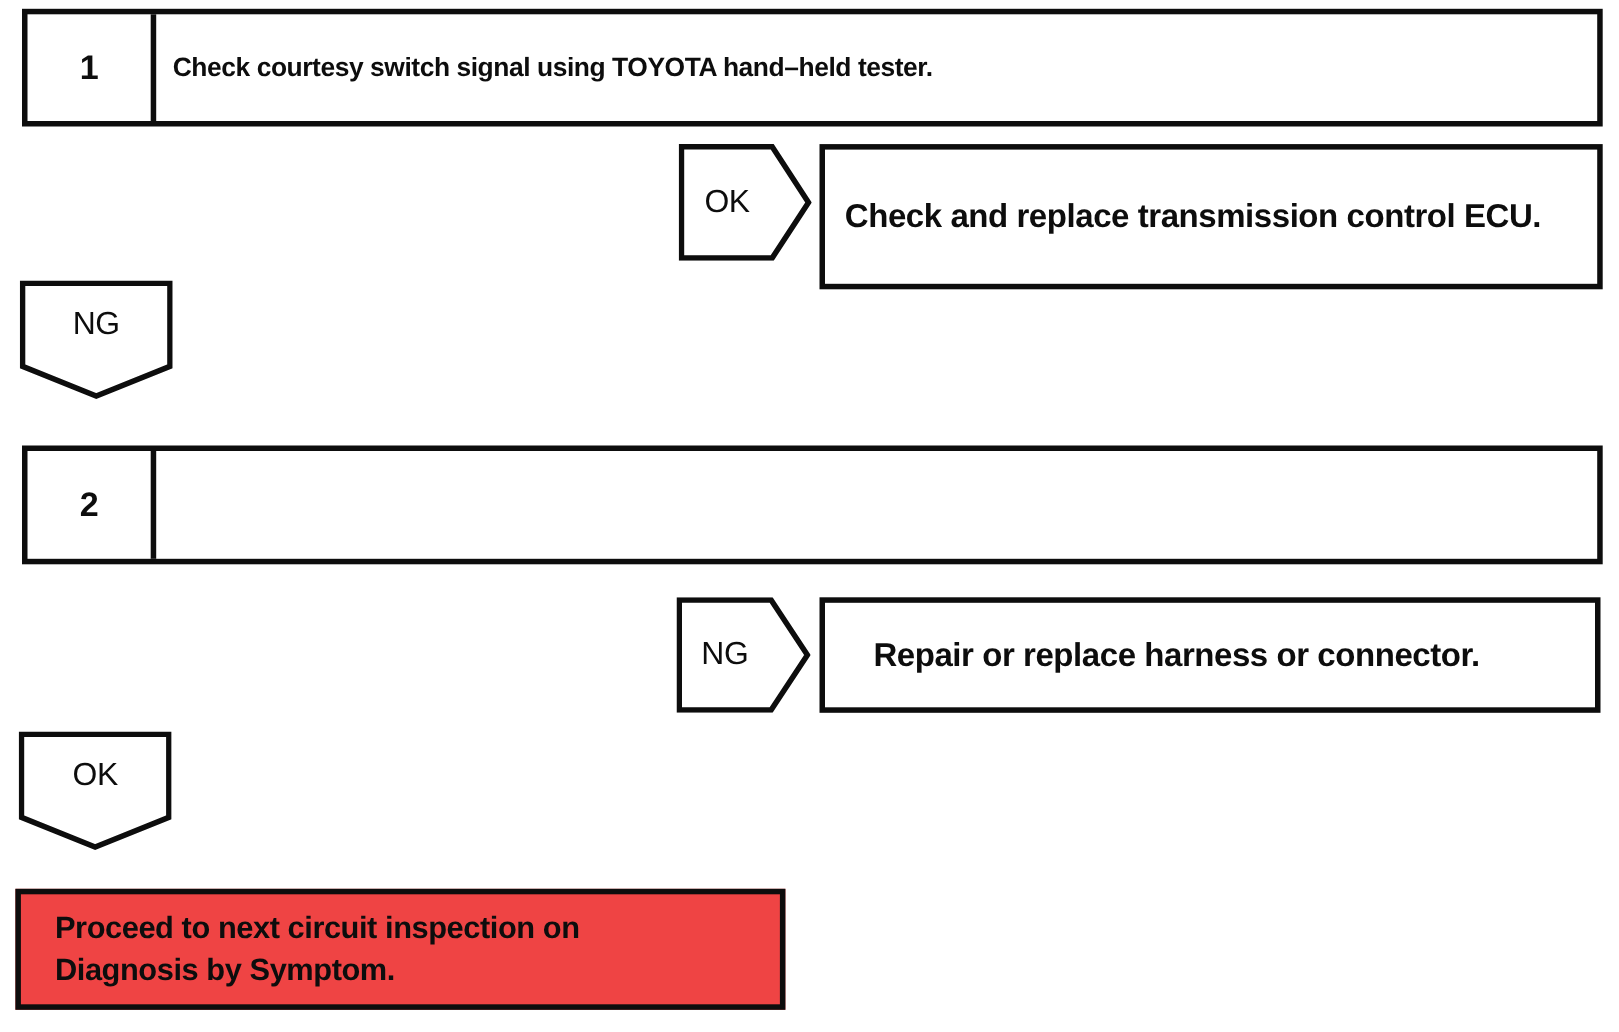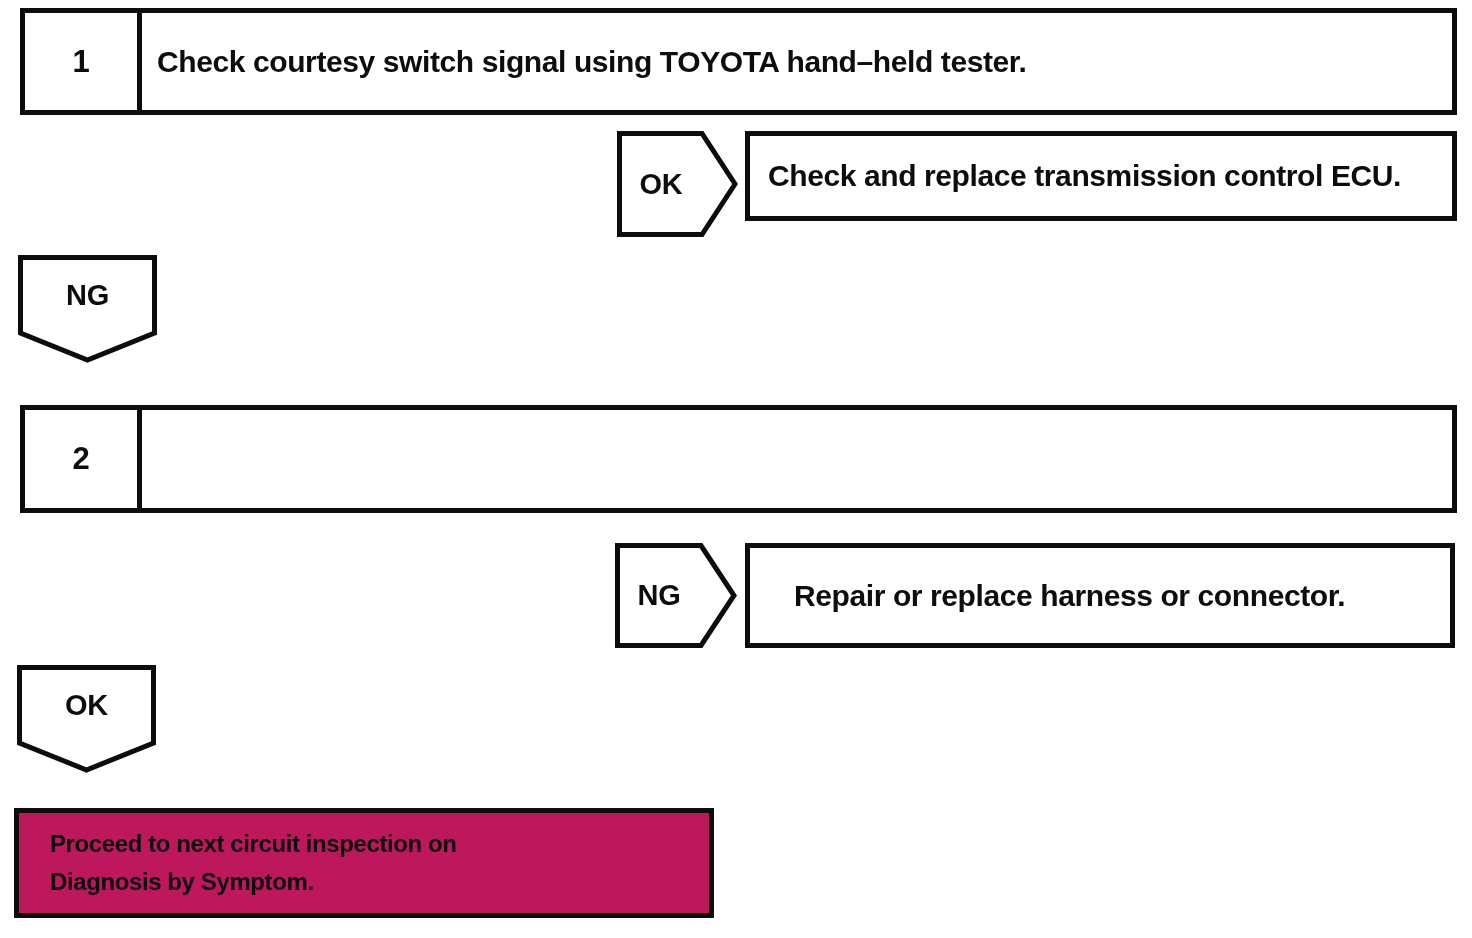--- a/index.html
+++ b/index.html
@@ -34,21 +34,21 @@
     justify-content: center;
     font-size: 31px;
     font-weight: bold;
     letter-spacing: -0.3px;
   }
   .step-text {
     flex: 1 1 auto;
     display: flex;
     align-items: center;
     padding: 0 20px 0 15px;
-    font-size: 30px;
+    font-size: 24px;
     font-weight: bold;
     line-height: 38px;
     letter-spacing: -0.4px;
     white-space: pre-line;
   }
 
   
   .action-box {
     border: 5px solid #0d0d0d;
     background: #ffffff;
@@ -56,41 +56,41 @@
     align-items: center;
     padding: 0 16px 0 18px;
     font-size: 30px;
     font-weight: bold;
     letter-spacing: -0.4px;
   }
 
   
   .terminal-box {
     border: 5px solid #0d0d0d;
-    background: #be185d;
+    background: #ef4444;
     display: flex;
     align-items: center;
     padding: 0 20px 0 31px;
-    font-size: 24px;
+    font-size: 28px;
     font-weight: bold;
     line-height: 38px;
     letter-spacing: -0.4px;
     white-space: pre-line;
   }
 
   
   .tag { position: absolute; }
   .tag svg { display: block; }
   .tag-label {
     position: absolute;
     display: flex;
     align-items: center;
     justify-content: center;
     font-size: 29px;
-    font-weight: bold;
+    font-weight: normal;
     letter-spacing: -0.3px;
   }
   .tag-right .tag-label { left: 0; top: 0; width: 88px; height: 100%; }
   .tag-down  .tag-label { left: 0; top: 0; width: 100%; height: 80px; }
 </style>
 </head>
 <body>
 
 <div class="canvas">
 
@@ -99,21 +99,21 @@
     <div class="step-text">Check courtesy switch signal using TOYOTA hand–held tester.</div>
   </div>
 
   <div class="tag tag-right abs" style="left:617px; top:131px; width:121px; height:106px;">
     <svg width="121" height="106" viewBox="0 0 121 106">
       <polygon points="2.5,2.5 85,2.5 118,53 85,103.5 2.5,103.5" fill="#ffffff" stroke="#0d0d0d" stroke-width="5" stroke-linejoin="miter"></polygon>
     </svg>
     <span class="tag-label">OK</span>
   </div>
 
-  <div class="action-box abs" style="left:745px; top:131px; width:712px; height:90px;">
+  <div class="action-box abs" style="left:745px; top:131px; width:712px; height:132px;">
     <span>Check and replace transmission control ECU.</span>
   </div>
 
   <div class="tag tag-down abs" style="left:18px; top:255px; width:139px; height:108px;">
     <svg width="139" height="108" viewBox="0 0 139 108">
       <polygon points="2.5,2.5 136.5,2.5 136.5,78 69.5,105 2.5,78" fill="#ffffff" stroke="#0d0d0d" stroke-width="5" stroke-linejoin="miter"></polygon>
     </svg>
     <span class="tag-label">NG</span>
   </div>
 

